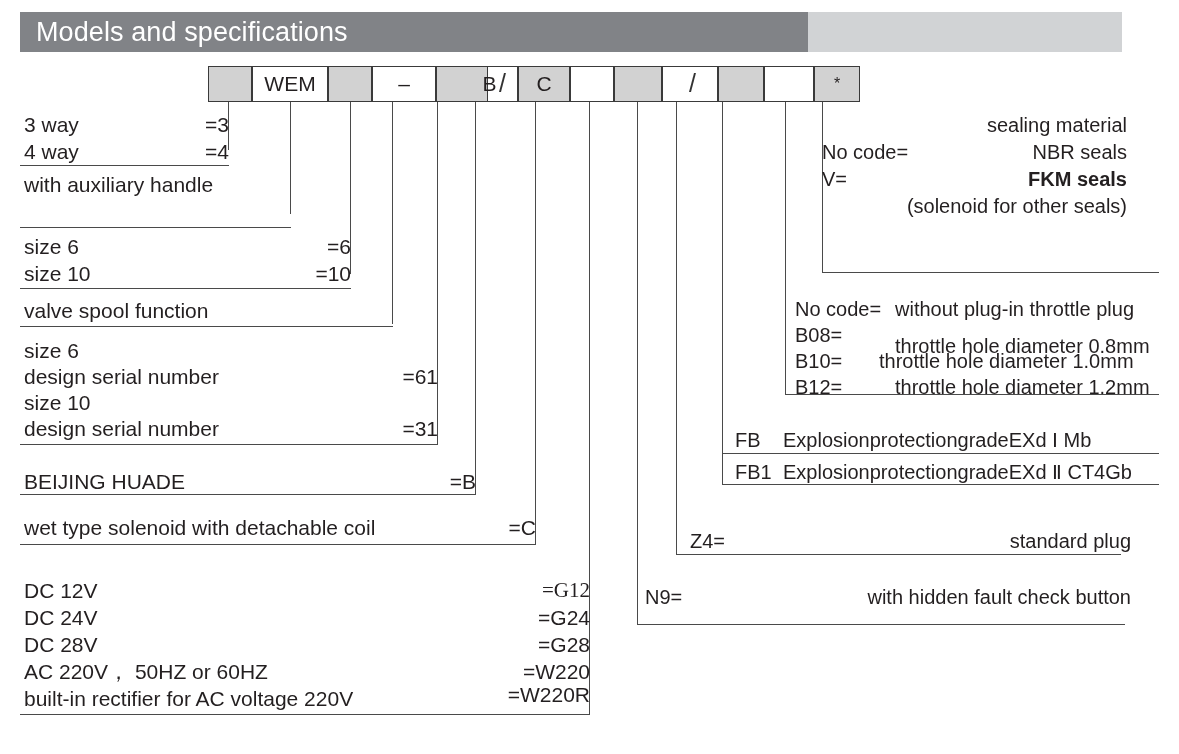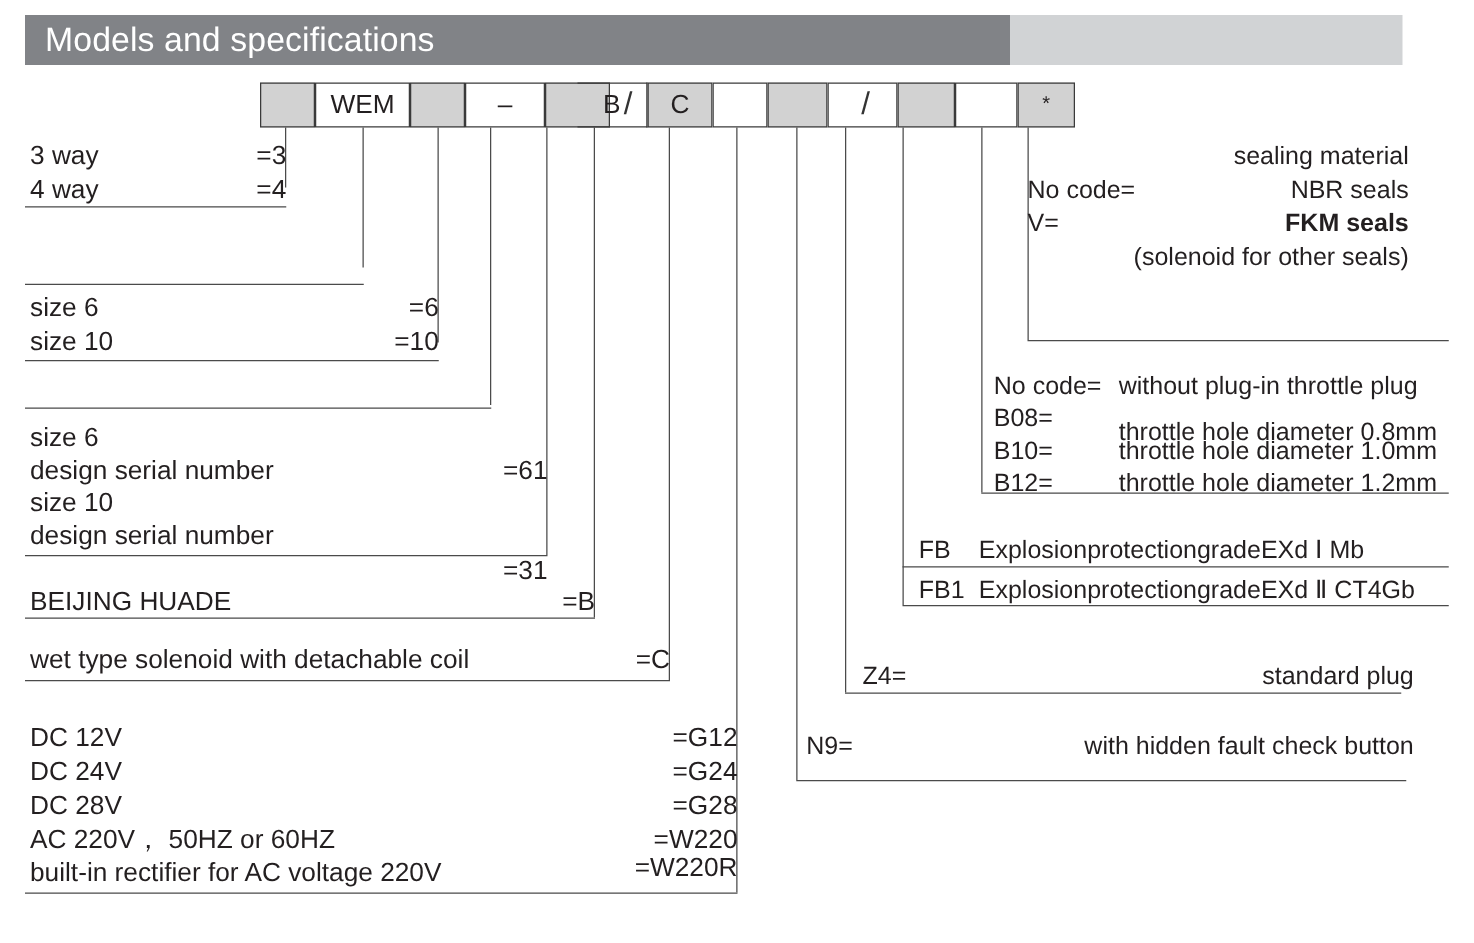--- a/index.html
+++ b/index.html
@@ -102,65 +102,67 @@
   <div class="row" style="left:24px;top:111px;width:205px;">
     <span class="lbl">3 way</span>
     <span class="code" style="right:0;">=3</span>
   </div>
   <div class="row" style="left:24px;top:138px;width:205px;">
     <span class="lbl">4 way</span>
     <span class="code" style="right:0;">=4</span>
   </div>
   <div class="hline" style="left:20px;top:165px;width:209px;"></div>
 
+  <div class="row" style="left:24px;top:171px;">with auxiliary handle</div>
   <div class="hline" style="left:20px;top:227px;width:271px;"></div>
 
   <div class="row" style="left:24px;top:233px;width:327px;">
     <span class="lbl">size 6</span>
     <span class="code" style="right:0;">=6</span>
   </div>
   <div class="row" style="left:24px;top:260px;width:327px;">
     <span class="lbl">size 10</span>
     <span class="code" style="right:0;">=10</span>
   </div>
   <div class="hline" style="left:20px;top:288px;width:331px;"></div>
 
+  <div class="row" style="left:24px;top:297px;">valve spool function</div>
   <div class="hline" style="left:20px;top:326px;width:373px;"></div>
 
   <div class="row" style="left:24px;top:337px;width:414px;">
     <span class="lbl">size 6</span>
   </div>
   <div class="row" style="left:24px;top:363px;width:414px;">
     <span class="lbl">design serial number</span>
     <span class="code" style="right:0;">=61</span>
   </div>
   <div class="row" style="left:24px;top:389px;width:414px;">
     <span class="lbl">size 10</span>
   </div>
   <div class="row" style="left:24px;top:415px;width:414px;">
     <span class="lbl">design serial number</span>
-    <span class="code" style="right:0;margin-top:28px;">=31</span>
+    <span class="code" style="right:0;">=31</span>
   </div>
   <div class="hline" style="left:20px;top:444px;width:418px;"></div>
 
   <div class="row" style="left:24px;top:468px;width:452px;">
     <span class="lbl">BEIJING  HUADE</span>
     <span class="code" style="right:0;">=B</span>
   </div>
   <div class="hline" style="left:20px;top:494px;width:456px;"></div>
 
   <div class="row" style="left:24px;top:514px;width:512px;">
     <span class="lbl">wet type solenoid with detachable coil</span>
     <span class="code" style="right:0;">=C</span>
   </div>
   <div class="hline" style="left:20px;top:544px;width:516px;"></div>
 
   <div class="row" style="left:24px;top:577px;width:566px;">
     <span class="lbl">DC 12V</span>
-    <span class="code" style="right:0;">=G12</span>
+    <span class="code" style="right:0;font-family:Liberation Serif, serif;">=G12</span>
   </div>
   <div class="row" style="left:24px;top:604px;width:566px;">
     <span class="lbl">DC 24V</span>
     <span class="code" style="right:0;">=G24</span>
   </div>
   <div class="row" style="left:24px;top:631px;width:566px;">
     <span class="lbl">DC 28V</span>
     <span class="code" style="right:0;">=G28</span>
   </div>
   <div class="row" style="left:24px;top:658px;width:566px;">
@@ -192,21 +194,21 @@
   <div class="tbl" style="left:795px;top:294px;">
     <span class="k" style="left:0;">No code=</span>
     <span class="v" style="left:100px;">without plug-in throttle plug</span>
   </div>
   <div class="tbl" style="left:795px;top:320px;">
     <span class="k" style="left:0;">B08=</span>
     <span class="v" style="left:100px;margin-top:11px;">throttle hole diameter 0.8mm</span>
   </div>
   <div class="tbl" style="left:795px;top:346px;">
     <span class="k" style="left:0;">B10=</span>
-    <span class="v" style="left:100px;">throttle hole diameter 1.0mm</span>
+    <span class="v" style="left:84px;">throttle hole diameter 1.0mm</span>
   </div>
   <div class="tbl" style="left:795px;top:372px;">
     <span class="k" style="left:0;">B12=</span>
     <span class="v" style="left:100px;">throttle hole diameter 1.2mm</span>
   </div>
   <div class="hline" style="left:785px;top:394px;width:374px;"></div>
 
   <div class="tbl" style="left:735px;top:425px;">
     <span class="k" style="left:0;">FB</span>
     <span class="v" style="left:48px;">ExplosionprotectiongradeEXd Ⅰ Mb</span>

